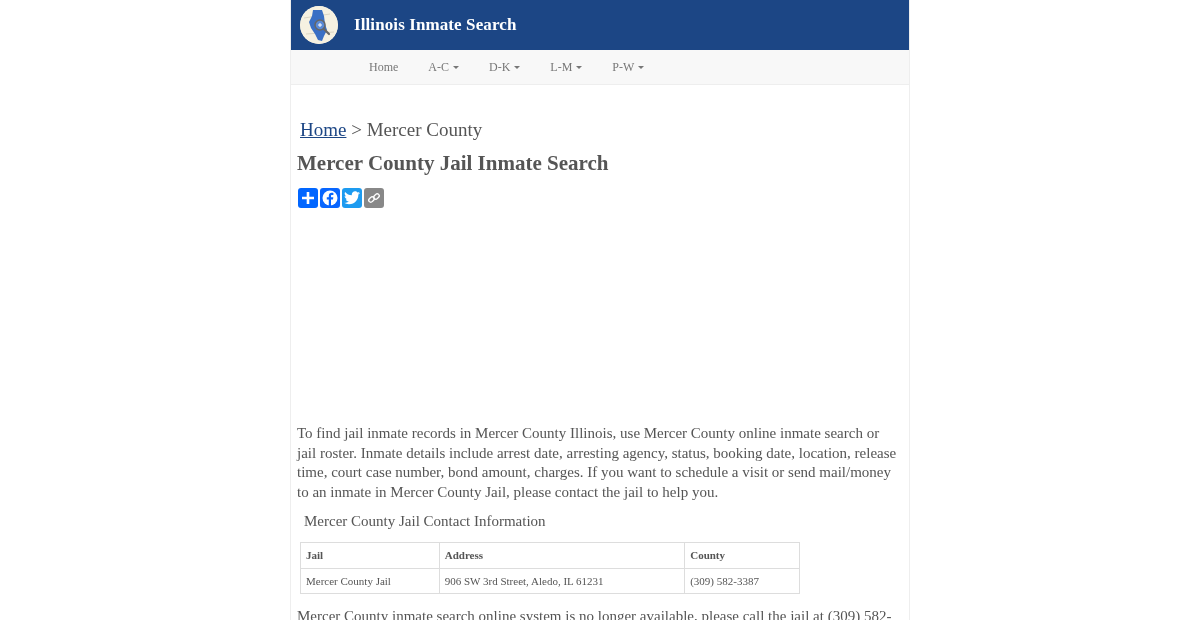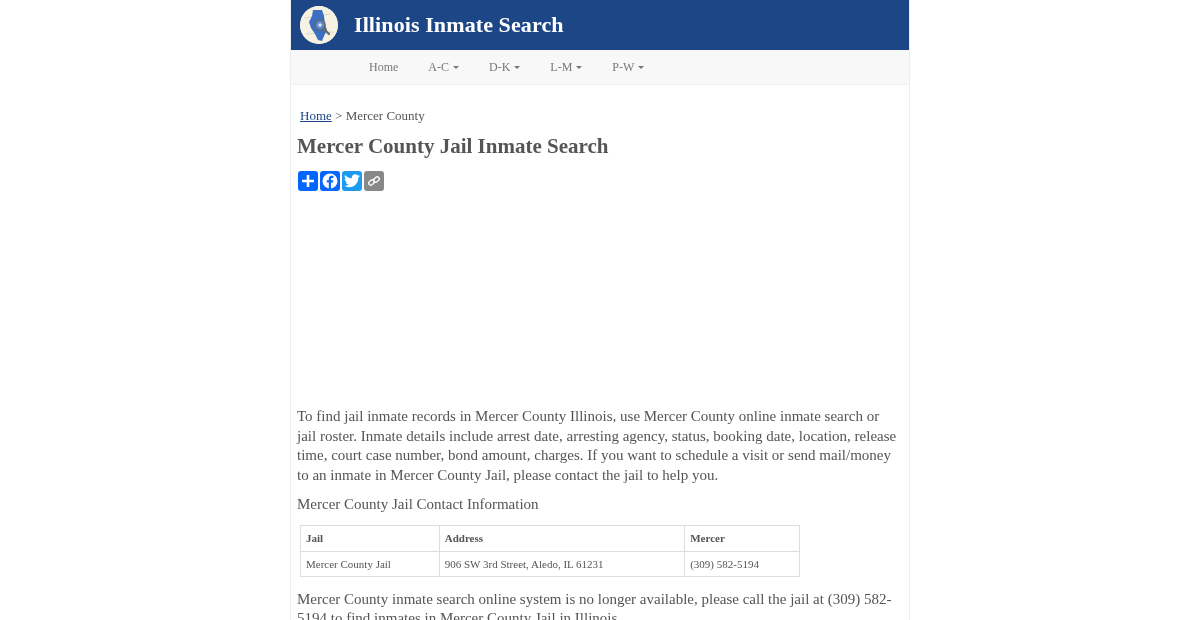--- a/index.html
+++ b/index.html
@@ -13,50 +13,50 @@
   .header {
     height: 50px; background: #1c4685; display: flex; align-items: center;
     padding-left: 9px;
   }
   .logo {
     width: 38px; height: 38px; border-radius: 50%; background: #f5f0e0;
     position: relative; overflow: hidden; flex: none;
   }
   .logo svg { position: absolute; left: 0; top: 0; }
   .site-title {
-    color: #ffffff; font-weight: bold; font-size: 22px; margin-left: 16px;
+    color: #ffffff; font-weight: bold; font-size: 17px; margin-left: 16px;
     letter-spacing: 0.1px;
   }
   .navbar {
     height: 35px; background: #f8f8f8; border-bottom: 1px solid #eeeeee;
     display: flex; align-items: center; padding-left: 78px;
   }
   .nav-item {
     font-size: 12px; color: #777777; margin-right: 30px; display: flex; align-items: center;
     cursor: pointer;
   }
   .caret {
     display: inline-block; width: 0; height: 0; margin-left: 4px;
     border-left: 3px solid transparent; border-right: 3px solid transparent;
     border-top: 3px solid #777777; vertical-align: middle;
   }
   .content { padding: 0 7px 0 6px; }
-  .breadcrumb { margin-top: 23px; font-size: 13px; padding-left: 3px; color: #555; }
+  .breadcrumb { margin-top: 34px; font-size: 19px; padding-left: 3px; color: #555; }
   .breadcrumb a { color: #1c4685; text-decoration: underline; }
   h1 {
     margin-top: 10px; font-size: 21px; font-weight: bold; color: #555555;
   }
   .share { margin-top: 12px; display: flex; gap: 2px; padding-left: 1px; }
   .share-btn {
     width: 20px; height: 20px; border-radius: 3px; display: flex;
     align-items: center; justify-content: center; cursor: pointer;
   }
   .ad-space { height: 216px; }
   p { font-size: 15px; line-height: 19.5px; color: #555555; }
-  .p2 { margin-top: 10px; }
+  .p2 { margin-top: 10px; margin-left: 7px; }
   table {
     margin-top: 10px; margin-left: 3px; border-collapse: collapse; width: 500px;
     font-size: 11px;
   }
   th, td {
     border: 1px solid #dddddd; text-align: left; padding: 0 5px; height: 25px;
     color: #555555;
   }
   th { font-weight: bold; height: 26px; }
   .col1 { width: 139px; } .col2 { width: 246px; } .col3 { width: 115px; }
@@ -137,27 +137,27 @@
     <div class="ad-space"></div>
 
     <p>To find jail inmate records in Mercer County Illinois, use Mercer County online inmate search or jail roster. Inmate details include arrest date, arresting agency, status, booking date, location, release time, court case number, bond amount, charges. If you want to schedule a visit or send mail/money to an inmate in Mercer County Jail, please contact the jail to help you.</p>
     <p class="p2">Mercer County Jail Contact Information</p>
 
     <table>
       <thead>
         <tr>
           <th class="col1">Jail</th>
           <th class="col2">Address</th>
-          <th class="col3">Mercer</th>
+          <th class="col3">County</th>
         </tr>
       </thead>
       <tbody>
         <tr>
           <td>Mercer County Jail</td>
           <td>906 SW 3rd Street, Aledo, IL 61231</td>
-          <td>(309) 582-5194</td>
+          <td>(309) 582-3387</td>
         </tr>
       </tbody>
     </table>
 
     <p class="p3">Mercer County inmate search online system is no longer available, please call the jail at (309) 582-5194 to find inmates in Mercer County Jail in Illinois.</p>
   </div>
 </div>
 
 </body></html>

